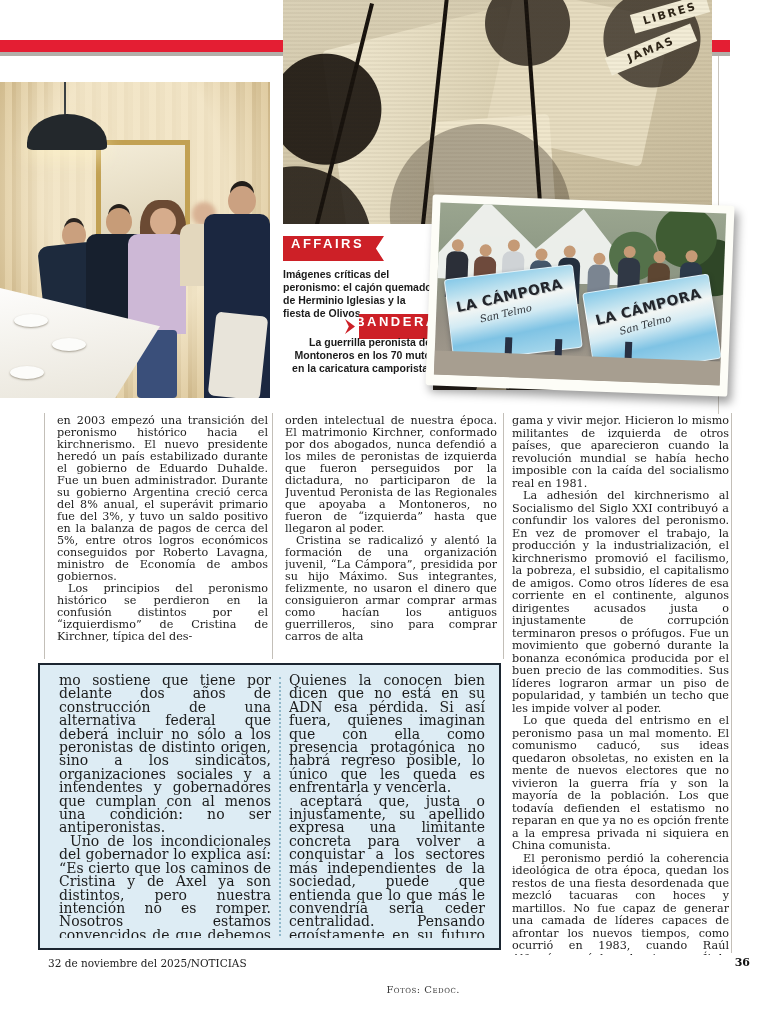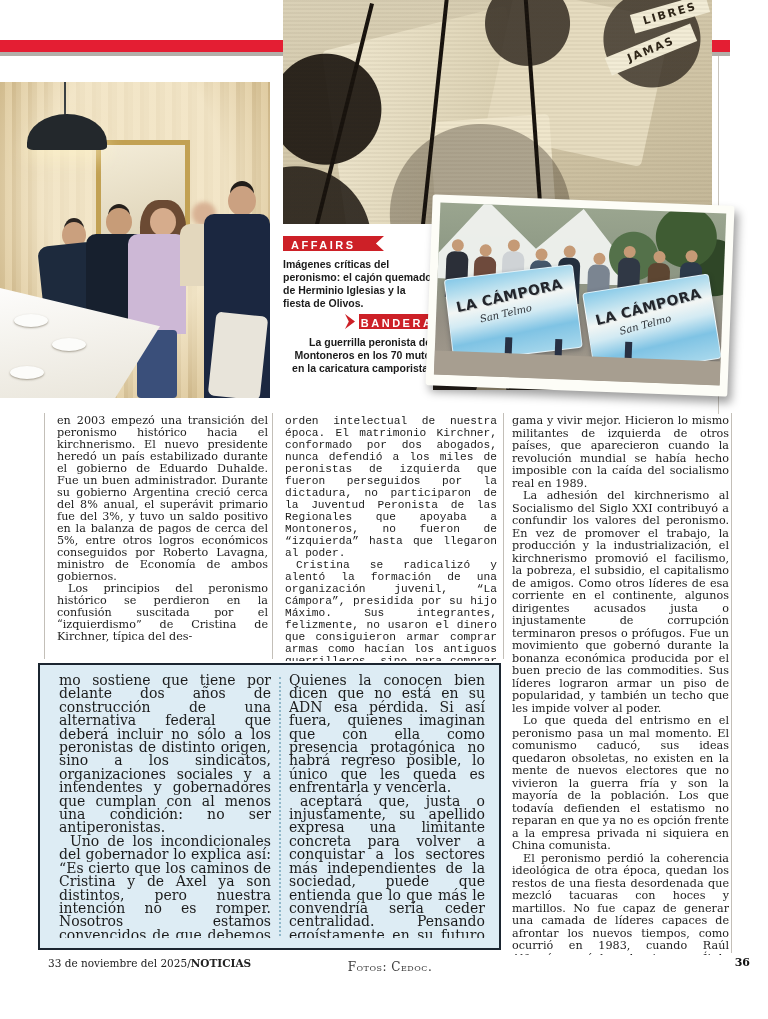--- a/index.html
+++ b/index.html
@@ -47,22 +47,22 @@
              background:linear-gradient(170deg,#ffffff,#e9e5da);
              clip-path:polygon(0 14%,100% 44%,72% 100%,0 100%);}
   .fam-plate{position:absolute;width:34px;height:13px;border-radius:50%;background:#fcfcfa;box-shadow:0 1px 2px rgba(90,80,60,.5);}
   .fam-person{position:absolute;border-radius:10px 10px 0 0;}
   .fam-head{position:absolute;border-radius:50%;}
   .fam-chair{position:absolute;left:212px;top:232px;width:52px;height:84px;background:#e8e4da;
              transform:rotate(6deg);border-radius:6px;}
 
   
   .caption-panel{position:absolute;left:283px;top:224px;width:150px;height:166px;background:#fff;z-index:4;}
-  .ribbon{height:15px;background:var(--ribbon_red,#cd2027);display:flex;align-items:flex-end;
-          font-family:"Liberation Sans",sans-serif;font-weight:bold;font-size:11px;color:#fff;letter-spacing:2.5px;}
+  .ribbon{height:25px;background:var(--ribbon_red,#cd2027);display:flex;align-items:flex-start;
+          font-family:"Liberation Sans",sans-serif;font-weight:bold;font-size:13px;color:#fff;letter-spacing:2.5px;}
   .ribbon-affairs{width:93px;margin-top:12px;padding-left:8px;
           clip-path:polygon(0 0,100% 0,92% 50%,100% 100%,0 100%);}
   .caption-1{margin-top:7px;font-family:"Liberation Sans",sans-serif;font-weight:bold;font-size:10.5px;
              line-height:13px;color:#1b1b1b;width:152px;}
   .banderas-wrap{position:absolute;left:62px;top:90px;display:flex;align-items:center;}
   .chev{width:10px;height:15px;background:var(--ribbon_red,#cd2027);margin-right:4px;
         clip-path:polygon(0 0,100% 50%,0 100%,38% 50%);}
   .ribbon-banderas{width:86px;justify-content:center;}
   .caption-2{position:absolute;left:2px;top:112px;width:146px;text-align:right;
              font-family:"Liberation Sans",sans-serif;font-weight:bold;font-size:10.5px;line-height:13px;color:#1b1b1b;}
@@ -89,40 +89,40 @@
   .flag-sub{font-style:italic;font-size:10px;color:#2c3036;margin:2px 0 0 30px;transform:rotate(-6deg);}
   .ground{position:absolute;left:0;bottom:0;width:100%;height:24px;background:#a79e90;}
   .leg{position:absolute;width:7px;height:20px;background:#273043;bottom:20px;}
 
   
   .col{position:absolute;top:415px;text-align:justify;font-size:11.2px;line-height:12px;color:#1c1c1c;
        overflow:hidden;z-index:6;hyphens:auto;-webkit-hyphens:auto;}
   .col p{margin:0;}
   .col p + p{text-indent:11px;}
   .col-1{left:57px;width:211px;height:246px;}
-  .col-2{left:285px;width:212px;height:246px;font-family:Liberation Mono, monospace;}
+  .col-2{left:285px;width:212px;height:246px;}
   .col-3{left:512px;width:217px;height:540px;line-height:12.5px;}
   .vrule{position:absolute;width:1px;background:var(--rule,#c3bfb8);z-index:6;}
 
   
   .blue-box{position:absolute;left:38px;top:663px;width:459px;height:283px;background:var(--box_bg,#ddecf4);
             border:2px solid var(--box_border,#1b2530);z-index:6;}
   .box-col{position:absolute;top:9px;text-align:justify;font-size:14px;line-height:13.4px;color:#1c1c1c;
            overflow:hidden;height:264px;hyphens:auto;-webkit-hyphens:auto;}
   .box-col p{margin:0;}
   .box-col p + p{text-indent:11px;}
   .box-col-1{left:19px;width:212px;}
   .box-col-2{left:249px;width:196px;}
   .box-divider{position:absolute;left:239px;top:12px;bottom:12px;border-left:2px dotted #8fb7c9;}
 
   
   .footer-left{position:absolute;left:48px;top:957px;font-size:10.5px;color:#222;z-index:6;}
-  .footer-left b{font-weight:bold;}
-  .footer-center{position:absolute;left:320px;top:960px;width:140px;text-align:center;font-variant:small-caps;
-                 font-size:12px;letter-spacing:.5px;color:#3a3a3a;z-index:6;}
+  .footer-left b{font-weight:normal;}
+  .footer-center{position:absolute;left:320px;top:984px;width:140px;text-align:right;font-variant:small-caps;
+                 font-size:10px;letter-spacing:.5px;color:#3a3a3a;z-index:6;}
   .footer-page{position:absolute;right:18px;top:956px;font-size:11px;font-weight:bold;color:#111;z-index:6;}
 </style>
 </head>
 <body>
 
 <div class="page">
 
   <div class="red-stripe"></div>
   <div class="gray-stripe"></div>
   <div class="edge-line"></div>
@@ -215,45 +215,45 @@
     </div>
   </div>
 
   <div class="vrule" style="left:44px;top:413px;height:246px;"></div>
   <div class="vrule" style="left:272px;top:413px;height:246px;"></div>
   <div class="vrule" style="left:503px;top:413px;height:246px;"></div>
   <div class="vrule" style="left:731px;top:413px;height:540px;"></div>
 
   <div class="col col-1">
     <p>en 2003 empezó una transición del peronismo histórico hacia el kirchnerismo. El nuevo presidente heredó un país estabilizado durante el gobierno de Eduardo Duhalde. Fue un buen administrador. Durante su gobierno Argentina creció cerca del 8% anual, el superávit primario fue del 3%, y tuvo un saldo positivo en la balanza de pagos de cerca del 5%, entre otros logros económicos conseguidos por Roberto Lavagna, ministro de Economía de ambos gobiernos.</p>
-    <p>Los principios del peronismo histórico se perdieron en la confusión suscitada por el “izquierdismo” de Cristina de Kirchner, típica del des-</p>
+    <p>Los principios del peronismo histórico se perdieron en la confusión distintos por el “izquierdismo” de Cristina de Kirchner, típica del des-</p>
   </div>
   <div class="col col-2">
     <p>orden intelectual de nuestra época. El matrimonio Kirchner, conformado por dos abogados, nunca defendió a los miles de peronistas de izquierda que fueron perseguidos por la dictadura, no participaron de la Juventud Peronista de las Regionales que apoyaba a Montoneros, no fueron de “izquierda” hasta que llegaron al poder.</p>
     <p>Cristina se radicalizó y alentó la formación de una organización juvenil, “La Cámpora”, presidida por su hijo Máximo. Sus integrantes, felizmente, no usaron el dinero que consiguieron armar comprar armas como hacían los antiguos guerrilleros, sino para comprar carros de alta</p>
   </div>
   <div class="col col-3">
-    <p>gama y vivir mejor. Hicieron lo mismo militantes de izquierda de otros países, que aparecieron cuando la revolución mundial se había hecho imposible con la caída del socialismo real en 1989.</p>
+    <p>gama y vivir mejor. Hicieron lo mismo militantes de izquierda de otros países, que aparecieron cuando la revolución mundial se había hecho imposible con la caída del socialismo real en 1981.</p>
     <p>La adhesión del kirchnerismo al Socialismo del Siglo XXI contribuyó a confundir los valores del peronismo. En vez de promover el trabajo, la producción y la industrialización, el kirchnerismo promovió el facilismo, la pobreza, el subsidio, el capitalismo de amigos. Como otros líderes de esa corriente en el continente, algunos dirigentes acusados justa o injustamente de corrupción terminaron presos o prófugos. Fue un movimiento que gobernó durante la bonanza económica producida por el buen precio de las commodities. Sus líderes lograron armar un piso de popularidad, y también un techo que les impide volver al poder.</p>
     <p>Lo que queda del entrismo en el peronismo pasa un mal momento. El comunismo caducó, sus ideas quedaron obsoletas, no existen en la mente de nuevos electores que no vivieron la guerra fría y son la mayoría de la población. Los que todavía defienden el estatismo no reparan en que ya no es opción frente a la empresa privada ni siquiera en China comunista.</p>
     <p>El peronismo perdió la coherencia ideológica de otra época, quedan los restos de una fiesta desordenada que mezcló tacuaras con hoces y martillos. No fue capaz de generar una camada de líderes capaces de afrontar los nuevos tiempos, como ocurrió en 1983, cuando Raúl Alfonsín ganó las elecciones a Ítalo Luder, el candidato</p>
   </div>
 
   <div class="blue-box">
     <div class="box-divider"></div>
     <div class="box-col box-col-1">
       <p>mo sostiene que tiene por delante dos años de construcción de una alternativa federal que deberá incluir no sólo a los peronistas de distinto origen, sino a los sindicatos, organizaciones sociales y a intendentes y gobernadores que cumplan con al menos una condición: no ser antiperonistas.</p>
       <p>Uno de los incondicionales del gobernador lo explica así: “Es cierto que los caminos de Cristina y de Axel ya son distintos, pero nuestra intención no es romper. Nosotros estamos convencidos de que debemos seguir construyendo por la positiva, como hicimos en la provincia en las elecciones de septiembre”.</p>
       <p>Quizá la llave para aclarar el destino del peronismo la tenga ella. Si</p>
     </div>
     <div class="box-col box-col-2">
       <p>Quienes la conocen bien dicen que no está en su ADN esa pérdida. Si así fuera, quienes imaginan que con ella como presencia protagónica no habrá regreso posible, lo único que les queda es enfrentarla y vencerla.</p>
       <p>aceptará que, justa o injustamente, su apellido expresa una limitante concreta para volver a conquistar a los sectores más independientes de la sociedad, puede que entienda que lo que más le convendría sería ceder centralidad. Pensando egoístamente en su futuro y con la expectativa de que el próximo gobierno no sea ni libertario ni antiperonista.</p>
       <p>Y puede que, aunque ella no lo crea, le estén haciendo un favor.</p>
 
     </div>
   </div>
 
-  <div class="footer-left"><span>33 de noviembre del 2025/</span><b>NOTICIAS</b></div>
+  <div class="footer-left"><span>32 de noviembre del 2025/</span><b>NOTICIAS</b></div>
   <div class="footer-center">Fotos: Cedoc.</div>
   <div class="footer-page">36</div>
 
 </div>
 
 </body></html>

